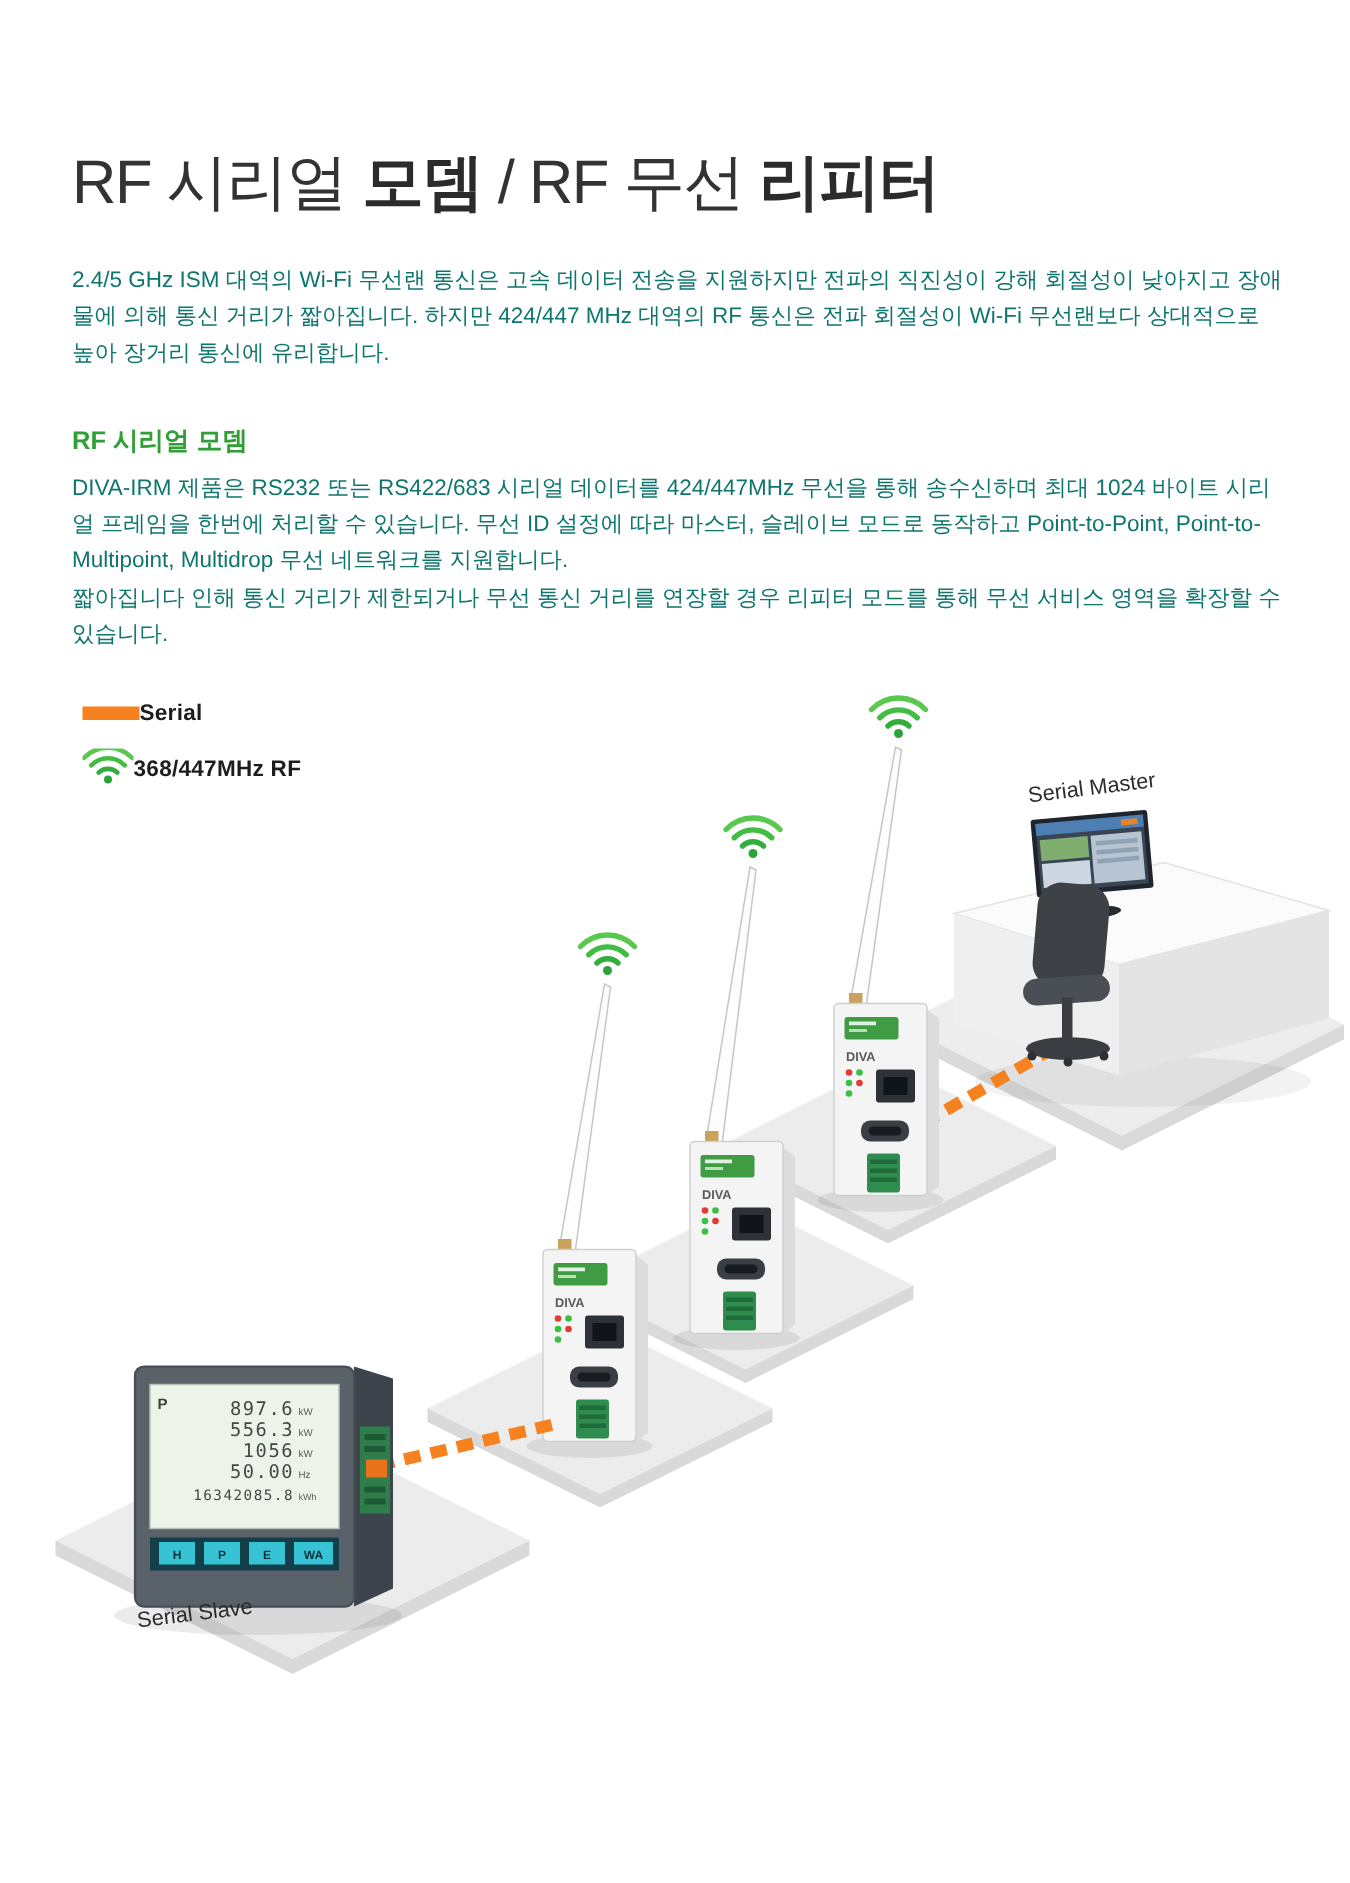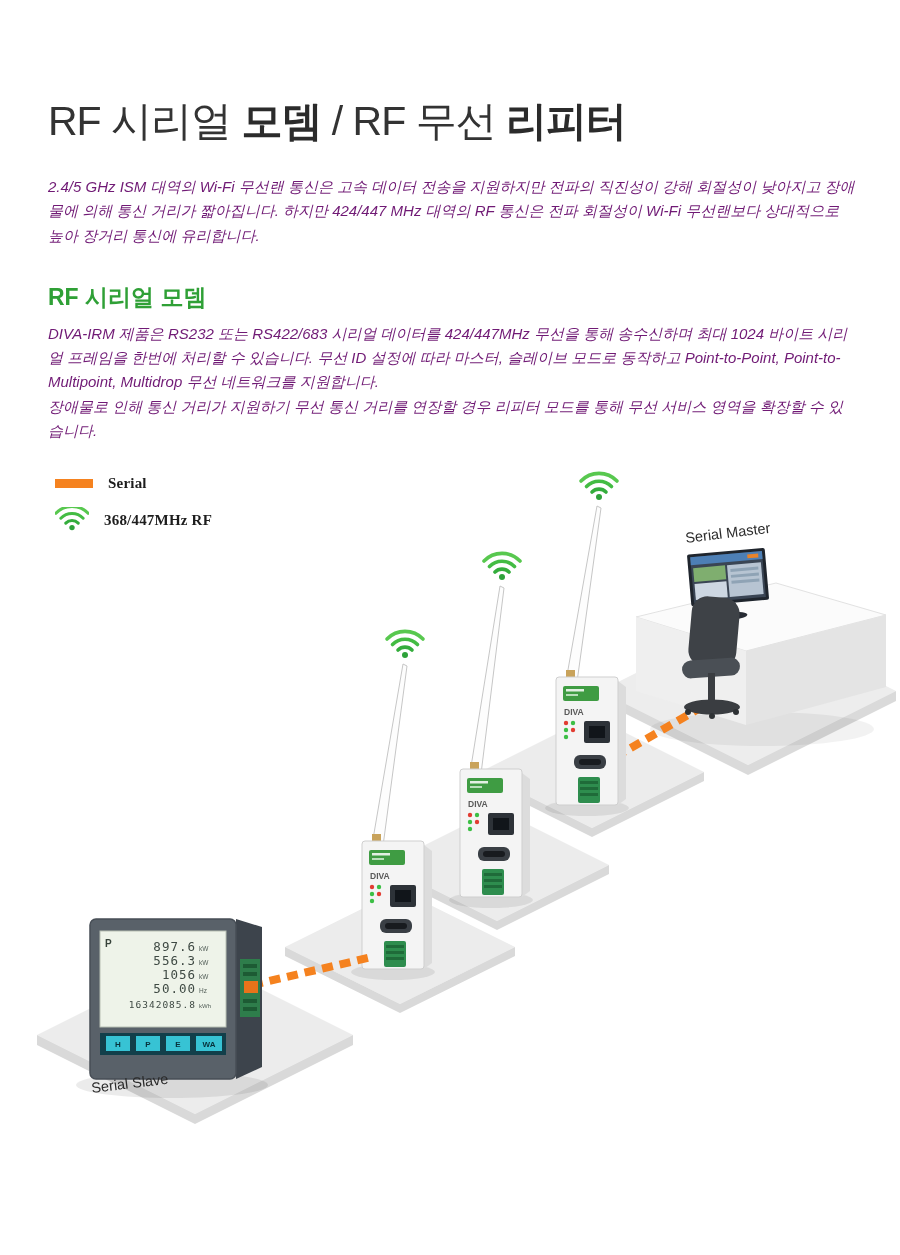--- a/index.html
+++ b/index.html
@@ -3,28 +3,28 @@
 <meta charset="utf-8">
 <style>
   * { box-sizing: border-box; margin: 0; padding: 0; }
   body { background:#ffffff; font-family:"Liberation Sans", sans-serif; }
   .page { position:relative; width:900px; height:1255px; background:#fff; overflow:hidden; margin:16px auto; }
   .content { padding:78px 44px 0 48px; }
 
   h1.title { font-size:41px; color:#333; font-weight:400; letter-spacing:-1px; margin-bottom:26px; }
   h1.title .b { font-weight:800; color:#2b2b2b; }
 
-  .body-text { font-size:15px; line-height:1.62; color:#701a75; max-width:812px;font-style:italic; }
+  .body-text { font-size:15px; line-height:1.62; color:#0f766e; max-width:812px; }
   .intro p { margin-bottom:1px; }
 
-  .sec-head { color:#2fa036; font-size:23px; font-weight:700; margin:34px 0 9px; }
+  .sec-head { color:#2fa036; font-size:17px; font-weight:700; margin:34px 0 9px; }
 
   .diagram-wrap { position:relative; width:900px; height:706px; margin:24px 0 0 -48px; }
   .legend { position:absolute; left:55px; top:8px; z-index:5; }
-  .legend-row { display:flex; align-items:center; gap:15px; margin-bottom:15px;font-family:Liberation Serif, serif; }
+  .legend-row { display:flex; align-items:center; margin-bottom:15px; }
   .legend-bar { width:38px; height:9px; background:#f5821f; }
   .legend-label { font-size:15px; font-weight:700; color:#1d1d1d; letter-spacing:0.2px; }
 
   svg text { font-family:"Liberation Sans", sans-serif; }
   svg text.seg { font-family:"DejaVu Sans Mono", monospace; letter-spacing:1px; }
 
   .footer-line { position:absolute; left:0; right:0; bottom:8px; height:1px; background:#d6d6d6; }
 </style>
 </head>
 <body>
@@ -34,21 +34,21 @@
 
     <h1 class="title"><span>RF 시리얼 </span><span class="b">모뎀</span><span> / RF 무선 </span><span class="b">리피터</span></h1>
 
     <div class="body-text intro">
       <p>2.4/5 GHz ISM 대역의 Wi-Fi 무선랜 통신은 고속 데이터 전송을 지원하지만 전파의 직진성이 강해 회절성이 낮아지고 장애물에 의해 통신 거리가 짧아집니다. 하지만 424/447 MHz 대역의 RF 통신은 전파 회절성이 Wi-Fi 무선랜보다 상대적으로 높아 장거리 통신에 유리합니다.</p>
     </div>
 
     <div class="sec-head">RF 시리얼 모뎀</div>
     <div class="body-text">DIVA-IRM 제품은 RS232 또는 RS422/683 시리얼 데이터를 424/447MHz 무선을 통해 송수신하며 최대 1024 바이트 시리얼 프레임을 한번에 처리할 수 있습니다. 무선 ID 설정에 따라 마스터, 슬레이브 모드로 동작하고 Point-to-Point, Point-to-Multipoint, Multidrop 무선 네트워크를 지원합니다.</div>
 
-    <div class="body-text">장애물로 인해 통신 거리가 지원하기 무선 통신 거리를 연장할 경우 리피터 모드를 통해 무선 서비스 영역을 확장할 수 있습니다.</div>
+    <div class="body-text">짧아집니다 인해 통신 거리가 제한되거나 무선 통신 거리를 연장할 경우 리피터 모드를 통해 무선 서비스 영역을 확장할 수 있습니다.</div>
 
     <div class="diagram-wrap">
 
       <div class="legend">
         <div class="legend-row">
           <div class="legend-bar"></div>
           <div class="legend-label">Serial</div>
         </div>
         <div class="legend-row">
           <svg width="34" height="26" viewBox="-19 -21 38 25">

